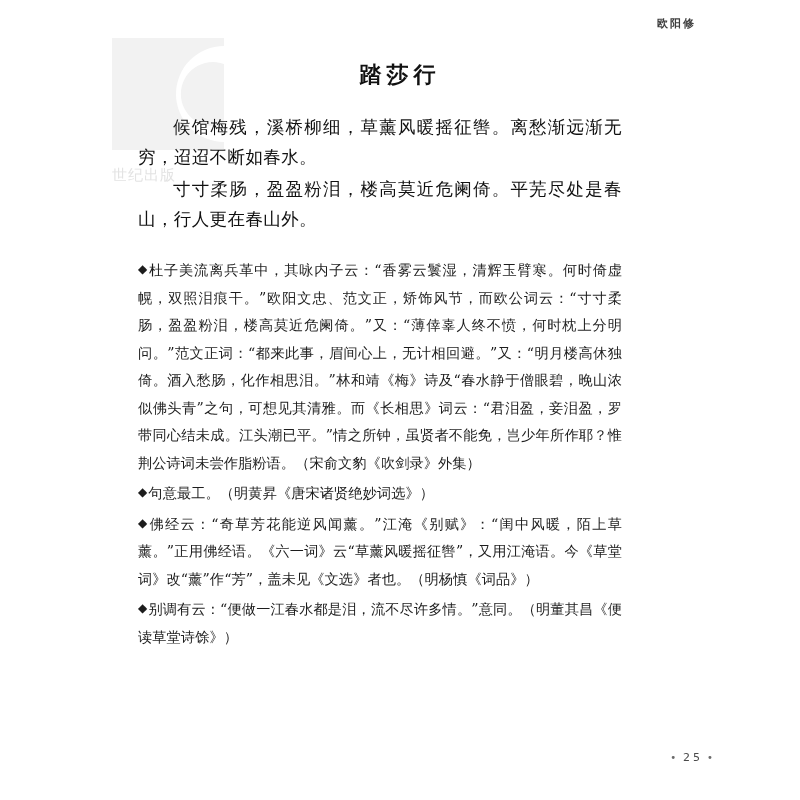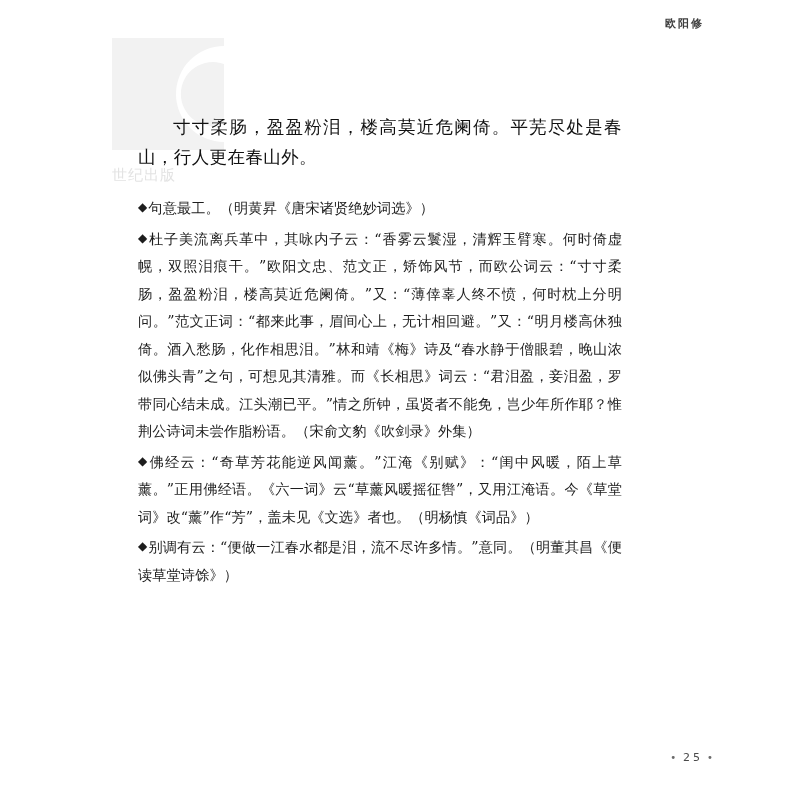--- a/index.html
+++ b/index.html
@@ -48,21 +48,21 @@
     font-family: "DejaVu Sans", "Liberation Sans", sans-serif;
     font-size: 15px;
     letter-spacing: 1px;
     color: #e3e3e3;
     white-space: nowrap;
   }
 
   
   .running-head {
     position: absolute;
-    right: 96px;
+    right: 104px;
     top: 16px;
     font-size: 11px;
     letter-spacing: 2px;
     color: #3c3c3c;
     font-family: Liberation Sans, sans-serif;
     font-weight: bold;
     z-index: 3;
   }
 
   
@@ -149,30 +149,32 @@
   <div class="watermark">
     <svg class="watermark-mark" viewBox="0 0 112 112">
       <path d="M0 0 H112 V112 H0 Z" fill="#f2f2f2"></path>
       <path d="M112 8 A48 48 0 1 0 112 104 L112 86 A32 32 0 1 1 112 26 Z" fill="#ffffff"></path>
     </svg>
     <div class="watermark-text">世纪出版</div>
   </div>
 
   <div class="running-head">欧阳修</div>
 
+  <div class="poem-title">踏莎行</div>
 
   <div class="content">
 
     <div class="poem-body">
+      <p class="poem-stanza">候馆梅残，溪桥柳细，草薰风暖摇征辔。离愁渐远渐无穷，迢迢不断如春水。</p>
       <p class="poem-stanza second">寸寸柔肠，盈盈粉泪，楼高莫近危阑倚。平芜尽处是春山，行人更在春山外。</p>
     </div>
 
     <div class="commentary">
+      <p><span class="bullet">◆</span><span>杜子美流离兵革中，其咏内子云：“香雾云鬟湿，清辉玉臂寒。何时倚虚幌，双照泪痕干。”欧阳文忠、范文正，矫饰风节，而欧公词云：“寸寸柔肠，盈盈粉泪，楼高莫近危阑倚。”又：“薄倖辜人终不愤，何时枕上分明问。”范文正词：“都来此事，眉间心上，无计相回避。”又：“明月楼高休独倚。酒入愁肠，化作相思泪。”林和靖《梅》诗及“春水静于僧眼碧，晚山浓似佛头青”之句，可想见其清雅。而《长相思》词云：“君泪盈，妾泪盈，罗带同心结未成。江头潮已平。”情之所钟，虽贤者不能免，岂少年所作耶？惟荆公诗词未尝作脂粉语。（宋俞文豹《吹剑录》外集）</span></p>
       <p><span class="bullet">◆</span><span>句意最工。（明黄昇《唐宋诸贤绝妙词选》）</span></p>
-      <p><span class="bullet">◆</span><span>杜子美流离兵革中，其咏内子云：“香雾云鬟湿，清辉玉臂寒。何时倚虚幌，双照泪痕干。”欧阳文忠、范文正，矫饰风节，而欧公词云：“寸寸柔肠，盈盈粉泪，楼高莫近危阑倚。”又：“薄倖辜人终不愤，何时枕上分明问。”范文正词：“都来此事，眉间心上，无计相回避。”又：“明月楼高休独倚。酒入愁肠，化作相思泪。”林和靖《梅》诗及“春水静于僧眼碧，晚山浓似佛头青”之句，可想见其清雅。而《长相思》词云：“君泪盈，妾泪盈，罗带同心结未成。江头潮已平。”情之所钟，虽贤者不能免，岂少年所作耶？惟荆公诗词未尝作脂粉语。（宋俞文豹《吹剑录》外集）</span></p>
       <p><span class="bullet">◆</span><span>佛经云：“奇草芳花能逆风闻薰。”江淹《别赋》：“闺中风暖，陌上草薰。”正用佛经语。《六一词》云“草薰风暖摇征辔”，又用江淹语。今《草堂词》改“薰”作“芳”，盖未见《文选》者也。（明杨慎《词品》）</span></p>
       <p><span class="bullet">◆</span><span>别调有云：“便做一江春水都是泪，流不尽许多情。”意同。（明董其昌《便读草堂诗馀》）</span></p>
     </div>
 
   </div>
 
   <div class="folio">
     <span class="dot">•</span><span class="num">25</span><span class="dot">•</span>
   </div>
 

